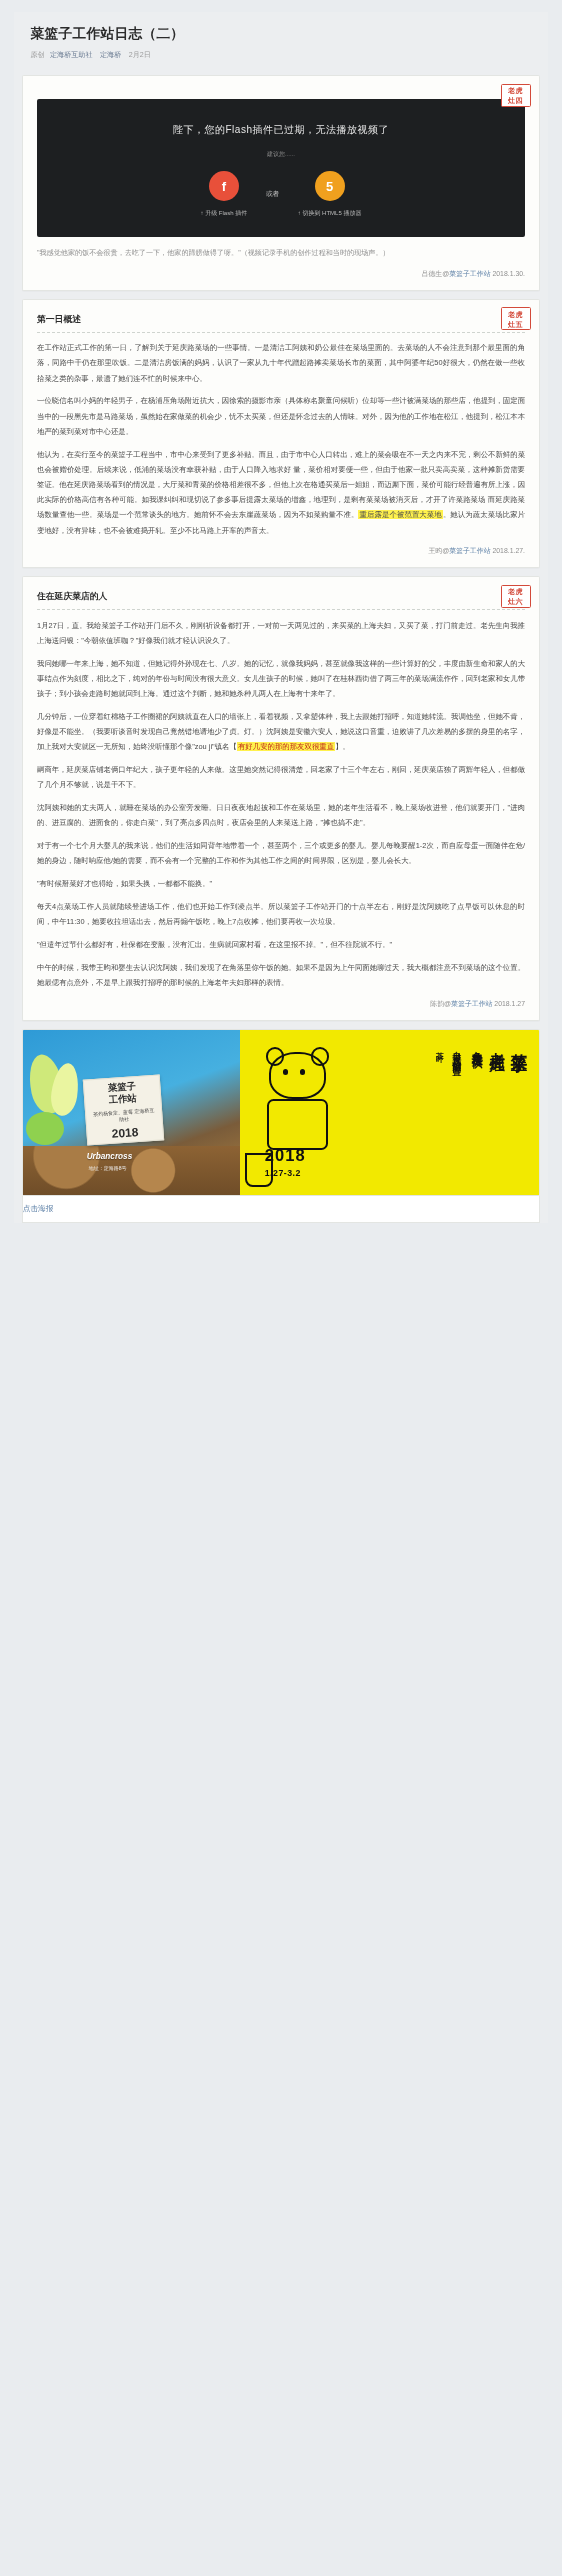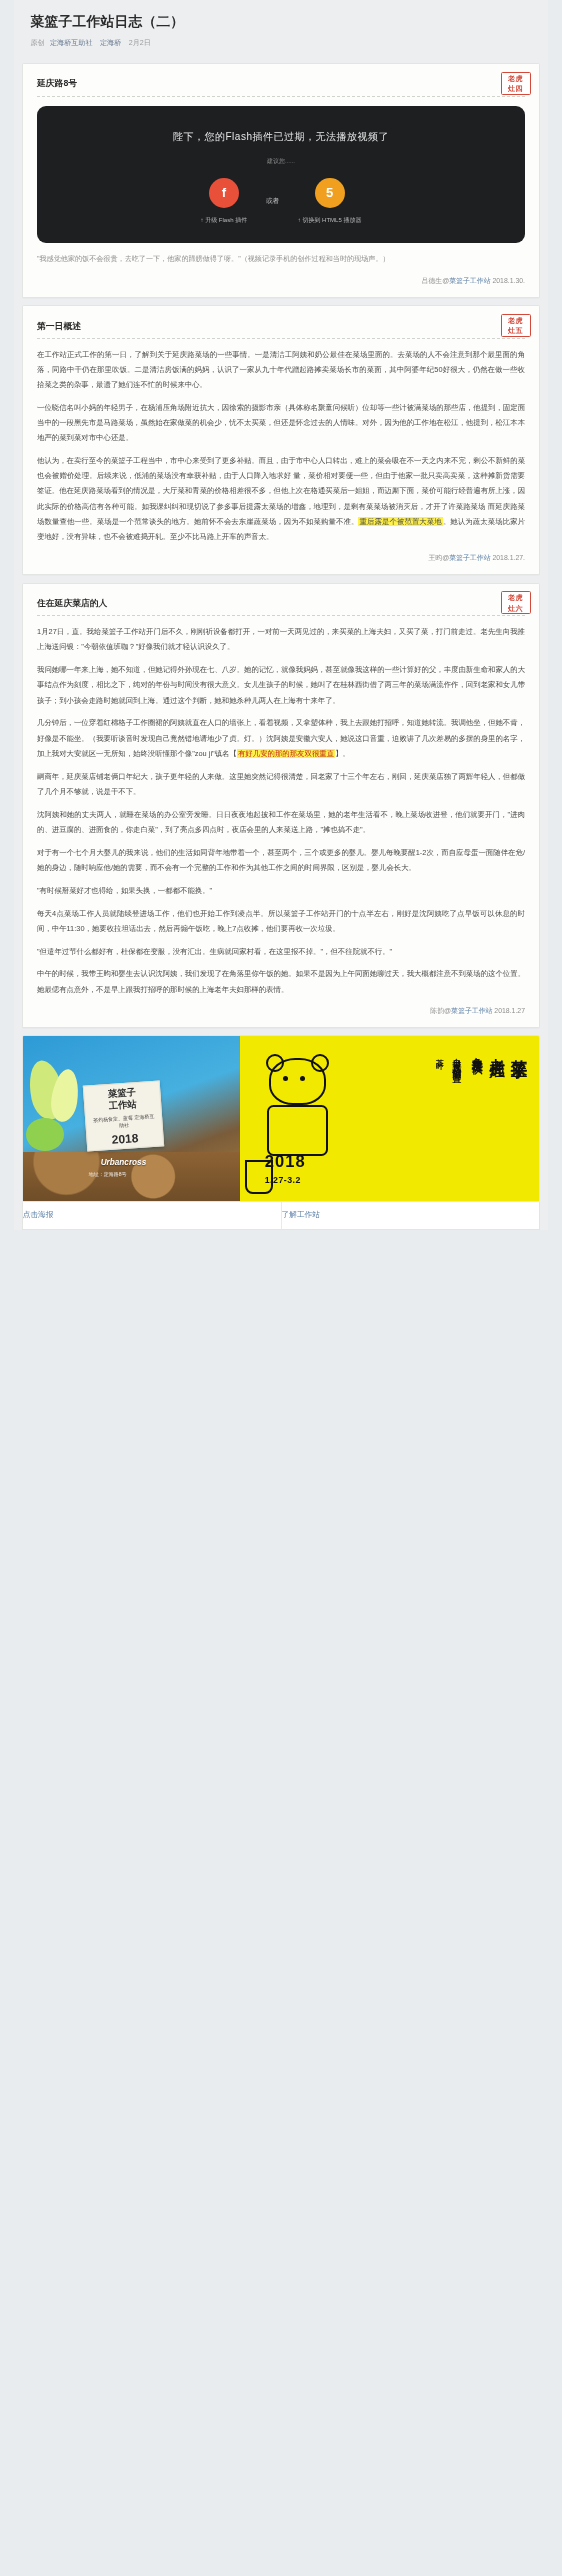--- a/index.html
+++ b/index.html
@@ -3,21 +3,21 @@
 <meta charset="utf-8">
 <style>
   html, body {
     margin: 0;
     padding: 0;
     background: #e9ecef;
     font-family: "Liberation Sans", "DejaVu Sans", sans-serif;
   }
   .page {
     width: 534px;
-    margin: 0 auto;
+    margin: 12px auto;
     background: #eceef0;
     position: relative;
   }
   
   .article-header {
     padding: 12px 16.5px 7.7px 16.5px;
     background: #eceef0;
   }
   .article-title {
     font-size: 13.7px;
@@ -70,21 +70,21 @@
     font-weight: bold;
     color: #2c2c2c;
     padding-bottom: 5.5px;
     margin-bottom: 2.2px;
     border-bottom: 0.5px dashed #cfd4cf;
   }
   
   .video-box {
     margin-top: 8.8px;
     background: #1d1f21;
-    border-radius: 9px;
+    border-radius: 2px;
     padding: 16.5px 11px 18.7px 11px;
     text-align: center;
     color: #e6e6e6;
   }
   .video-msg { font-size: 10px; letter-spacing: 0.5px; padding: 7.7px 0 13px 0; }
   .video-sub { font-size: 6px; color: #8d8d8d; padding-bottom: 12px; }
   .video-actions {
     display: flex;
     align-items: center;
     justify-content: center;
@@ -166,21 +166,21 @@
     box-shadow: 0 1.6px 3.3px rgba(0,0,0,0.25);
     padding: 4.4px;
     box-sizing: border-box;
   }
   .sign-title {
     font-size: 9.3px; font-weight: bold; color: #2d2d2d; text-align: center; line-height: 1.25;
   }
   .sign-sub { font-size: 5px; color: #4a4a4a; text-align:center; margin-top: 3.3px; line-height:1.5;}
   .sign-year { font-size: 12px; font-weight: bold; color: #2d2d2d; text-align:center; margin-top: 2.2px;}
   .poster-left .brand {
-    position: absolute; left: 78px; bottom: 34px;
+    position: absolute; left: 64px; bottom: 34px;
     font-size: 8.2px; font-weight: bold; color: #fff; font-style: italic;
     text-shadow: 0 0.5px 1.1px rgba(0,0,0,.4);
   }
   .poster-left .addr {
     position: absolute; left: 66px; bottom: 24px;
     font-size: 5px; color: #f0f0f0;
   }
   .poster-left .ground {
     position: absolute; left: 0; right: 0; bottom: 0; height: 49px;
     background: radial-gradient(circle at 20% 20%, #a97c46 0 18%, transparent 19%),
@@ -263,21 +263,20 @@
       <span class="date">2月2日</span>
     </div>
   </div>
 
   <div class="card">
     <div class="stamp">
       <div>老虎</div>
       <div>灶四</div>
     </div>
     <div class="card-inner">
-      <div class="section-title">延庆路8号</div>
 
       <div class="video-box">
         <div class="video-msg">陛下，您的Flash插件已过期，无法播放视频了</div>
         <div class="video-sub">建议您......</div>
         <div class="video-actions">
           <div class="vbtn">
             <div class="circle flash">f</div>
             <div class="vbtn-label">↑ 升级 Flash 插件</div>
           </div>
           <div class="or-label">或者</div>
@@ -374,17 +373,16 @@
         <div class="vtext vt5">茶叶</div>
         <div class="date-big">2018</div>
         <div class="date-sm">1.27-3.2</div>
         <div class="cup"></div>
       </div>
     </div>
   </div>
 
   <div class="footer-buttons">
     <div class="fbtn">点击海报</div>
-    <div class="fbtn">了解工作站</div>
   </div>
 
 </div>
 
 
 </body></html>

